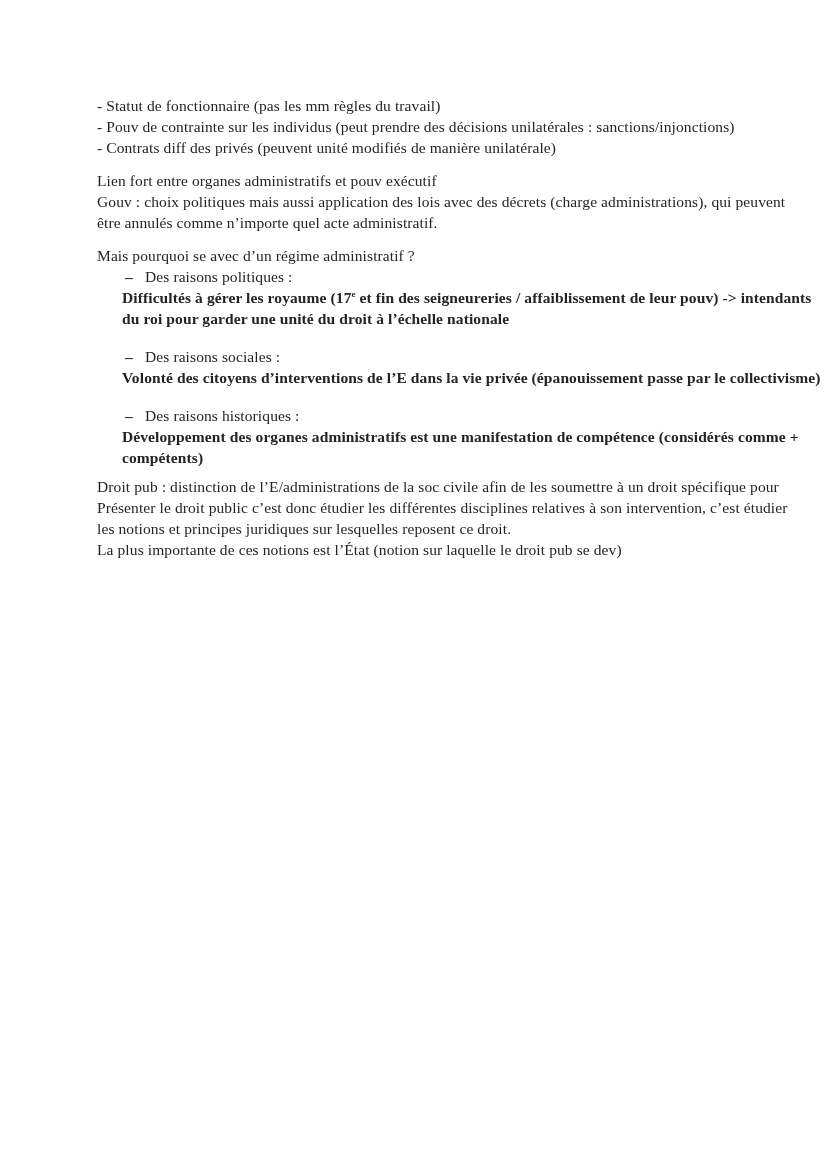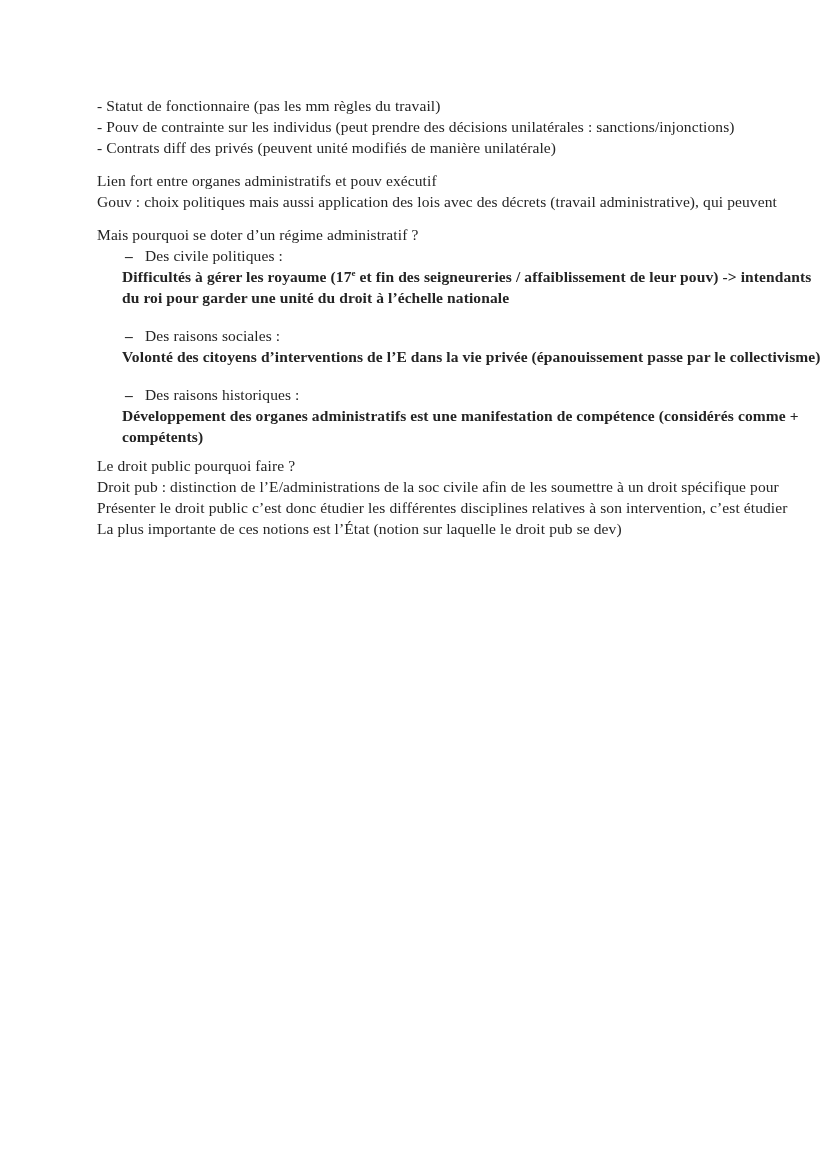--- a/index.html
+++ b/index.html
@@ -54,28 +54,29 @@
 <div class="page-content">
 
   <div class="para">
     <div class="line">- Statut de fonctionnaire (pas les mm règles du travail)</div>
     <div class="line">- Pouv de contrainte sur les individus (peut prendre des décisions unilatérales : sanctions/injonctions)</div>
     <div class="line">- Contrats diff des privés (peuvent unité modifiés de manière unilatérale)</div>
   </div>
 
   <div class="para">
     <div class="line">Lien fort entre organes administratifs et pouv exécutif</div>
-    <div class="line">Gouv : choix politiques mais aussi application des lois avec des décrets (travail administrative), qui peuvent</div>
+    <div class="line">Gouv : choix politiques mais aussi application des lois avec des décrets (charge administrations), qui peuvent</div>
+    <div class="line">être annulés comme n’importe quel acte administratif.</div>
   </div>
 
   <div class="para para-gap-lg">
-    <div class="line">Mais pourquoi se doter d’un régime administratif ?</div>
+    <div class="line">Mais pourquoi se avec d’un régime administratif ?</div>
     <div class="bullet-head">
       <span class="dash">–</span>
-      <span>Des civile politiques :</span>
+      <span>Des raisons politiques :</span>
     </div>
     <div class="bullet-body">
       <div class="line"><span>Difficultés à gérer les royaume (17</span><sup class="exp">e</sup><span> et fin des seigneureries / affaiblissement de leur pouv) -&gt; intendants</span></div>
       <div class="line">du roi pour garder une unité du droit à l’échelle nationale</div>
     </div>
   </div>
 
   <div class="para para-gap-lg">
     <div class="bullet-head">
       <span class="dash">–</span>
@@ -91,19 +92,19 @@
       <span class="dash">–</span>
       <span>Des raisons historiques :</span>
     </div>
     <div class="bullet-body">
       <div class="line">Développement des organes administratifs est une manifestation de compétence (considérés comme +</div>
       <div class="line">compétents)</div>
     </div>
   </div>
 
   <div class="para">
-    <div class="line">Le droit public pourquoi faire ?</div>
     <div class="line">Droit pub : distinction de l’E/administrations de la soc civile afin de les soumettre à un droit spécifique pour</div>
     <div class="line">Présenter le droit public c’est donc étudier les différentes disciplines relatives à son intervention, c’est étudier</div>
+    <div class="line">les notions et principes juridiques sur lesquelles reposent ce droit.</div>
     <div class="line">La plus importante de ces notions est l’État (notion sur laquelle le droit pub se dev)</div>
   </div>
 
 </div>
 
 </body></html>

